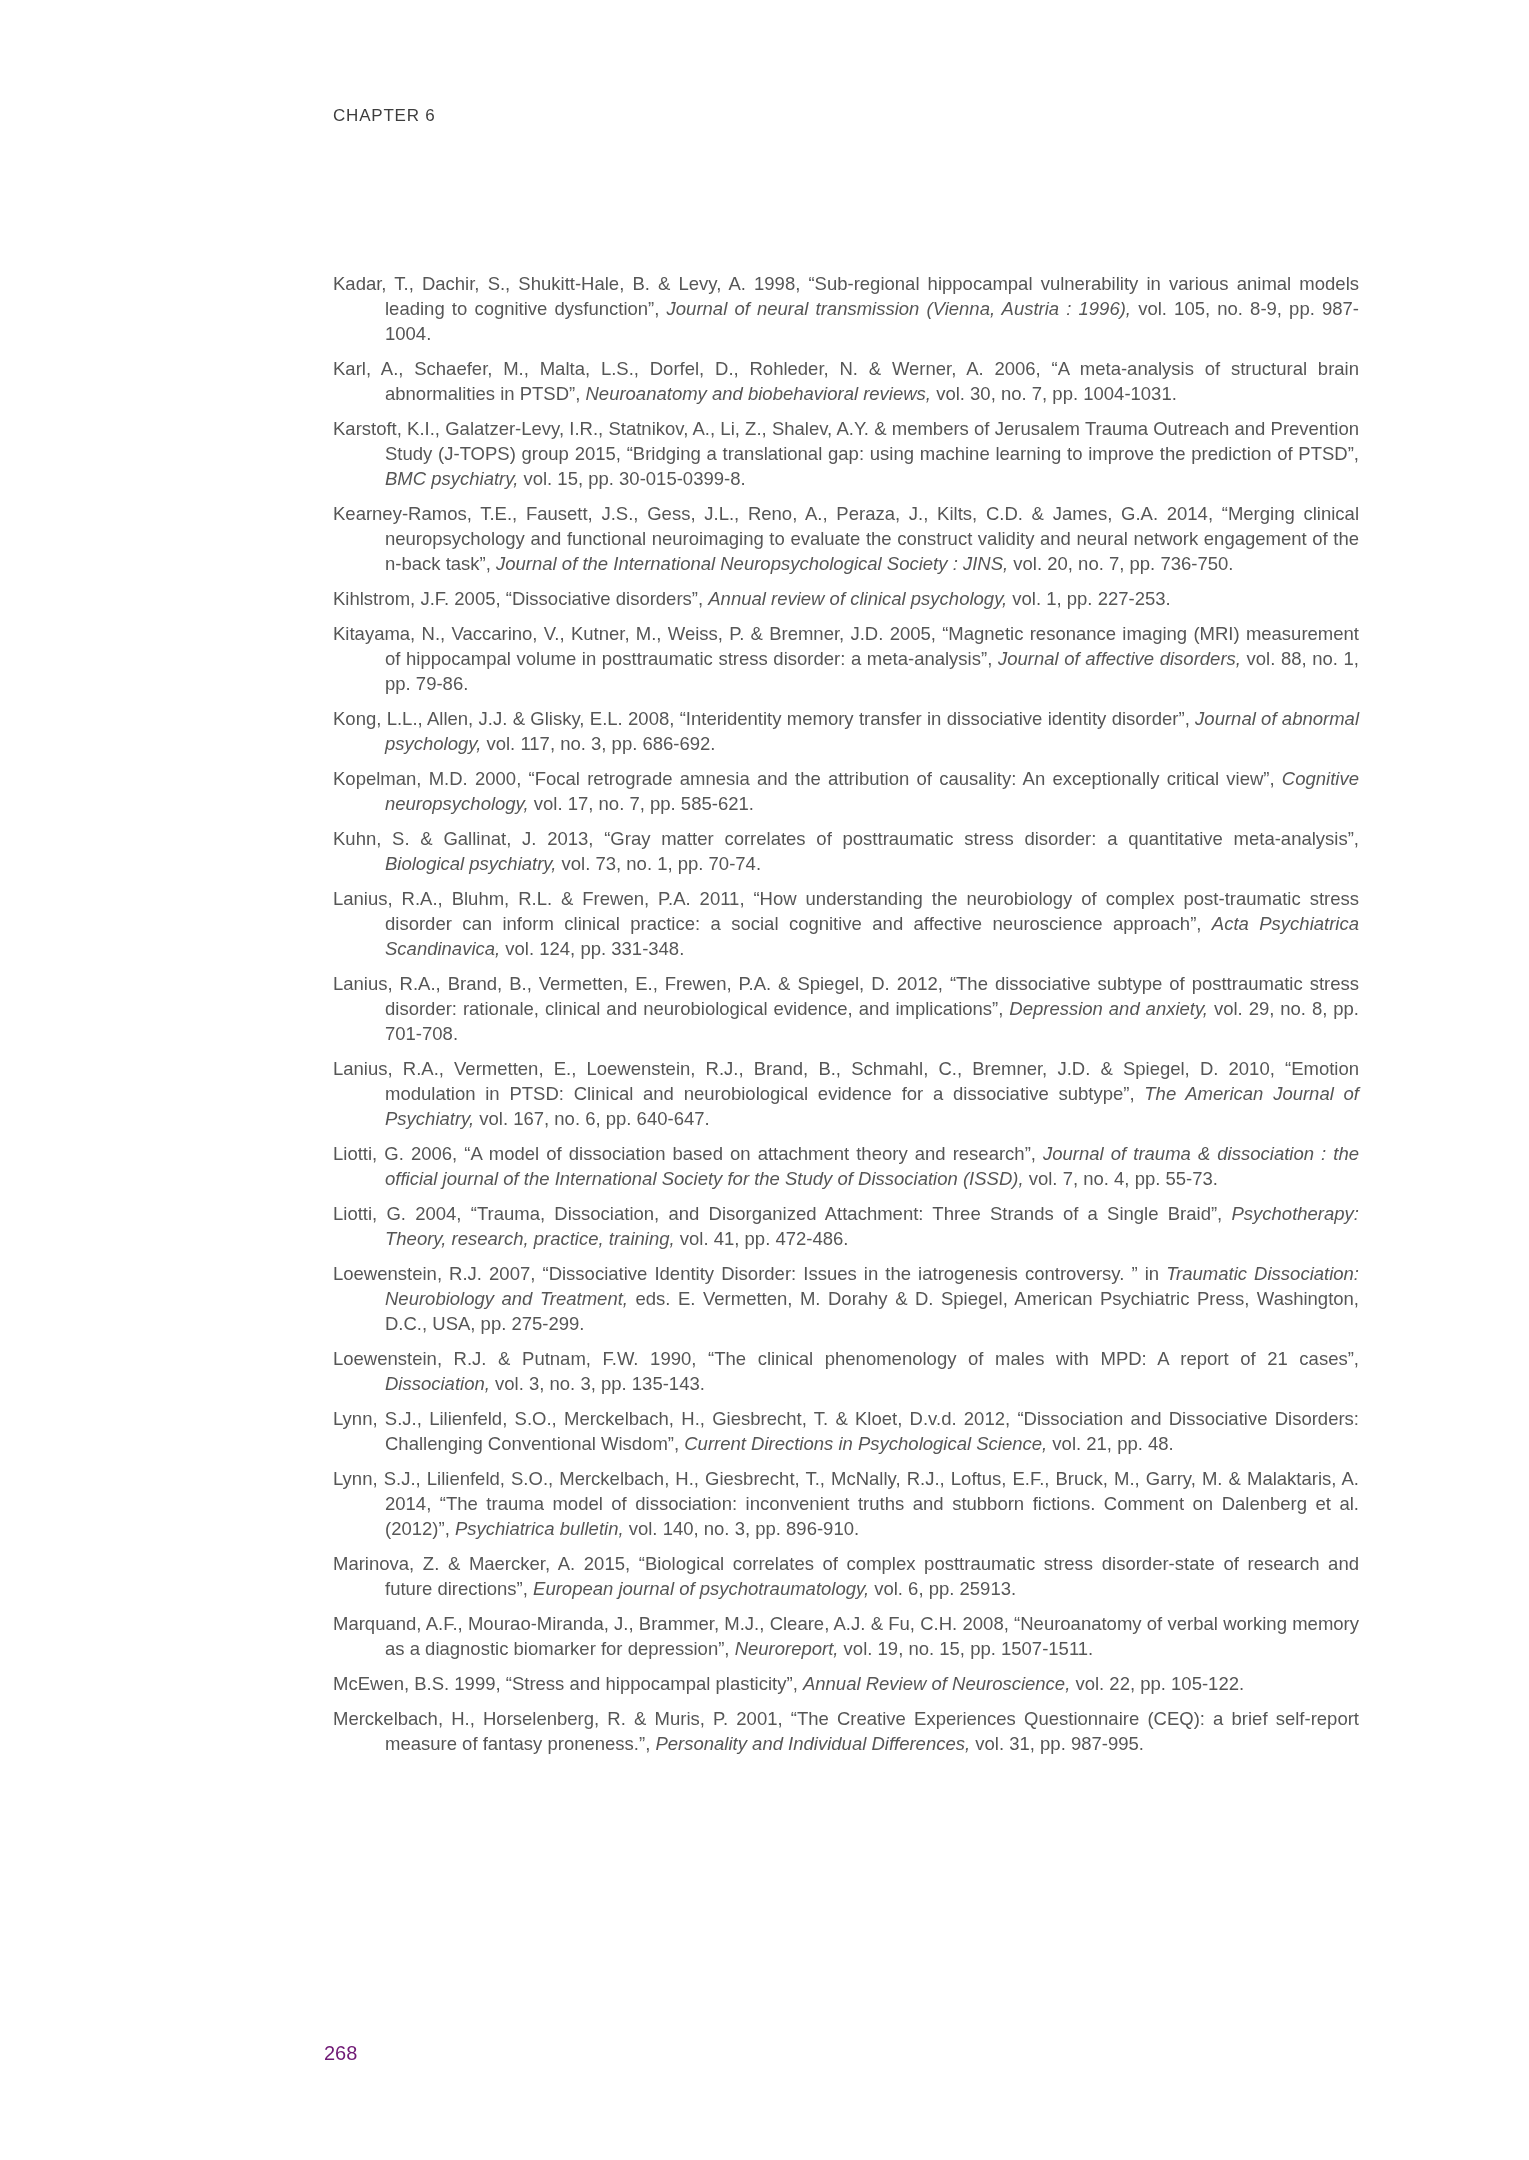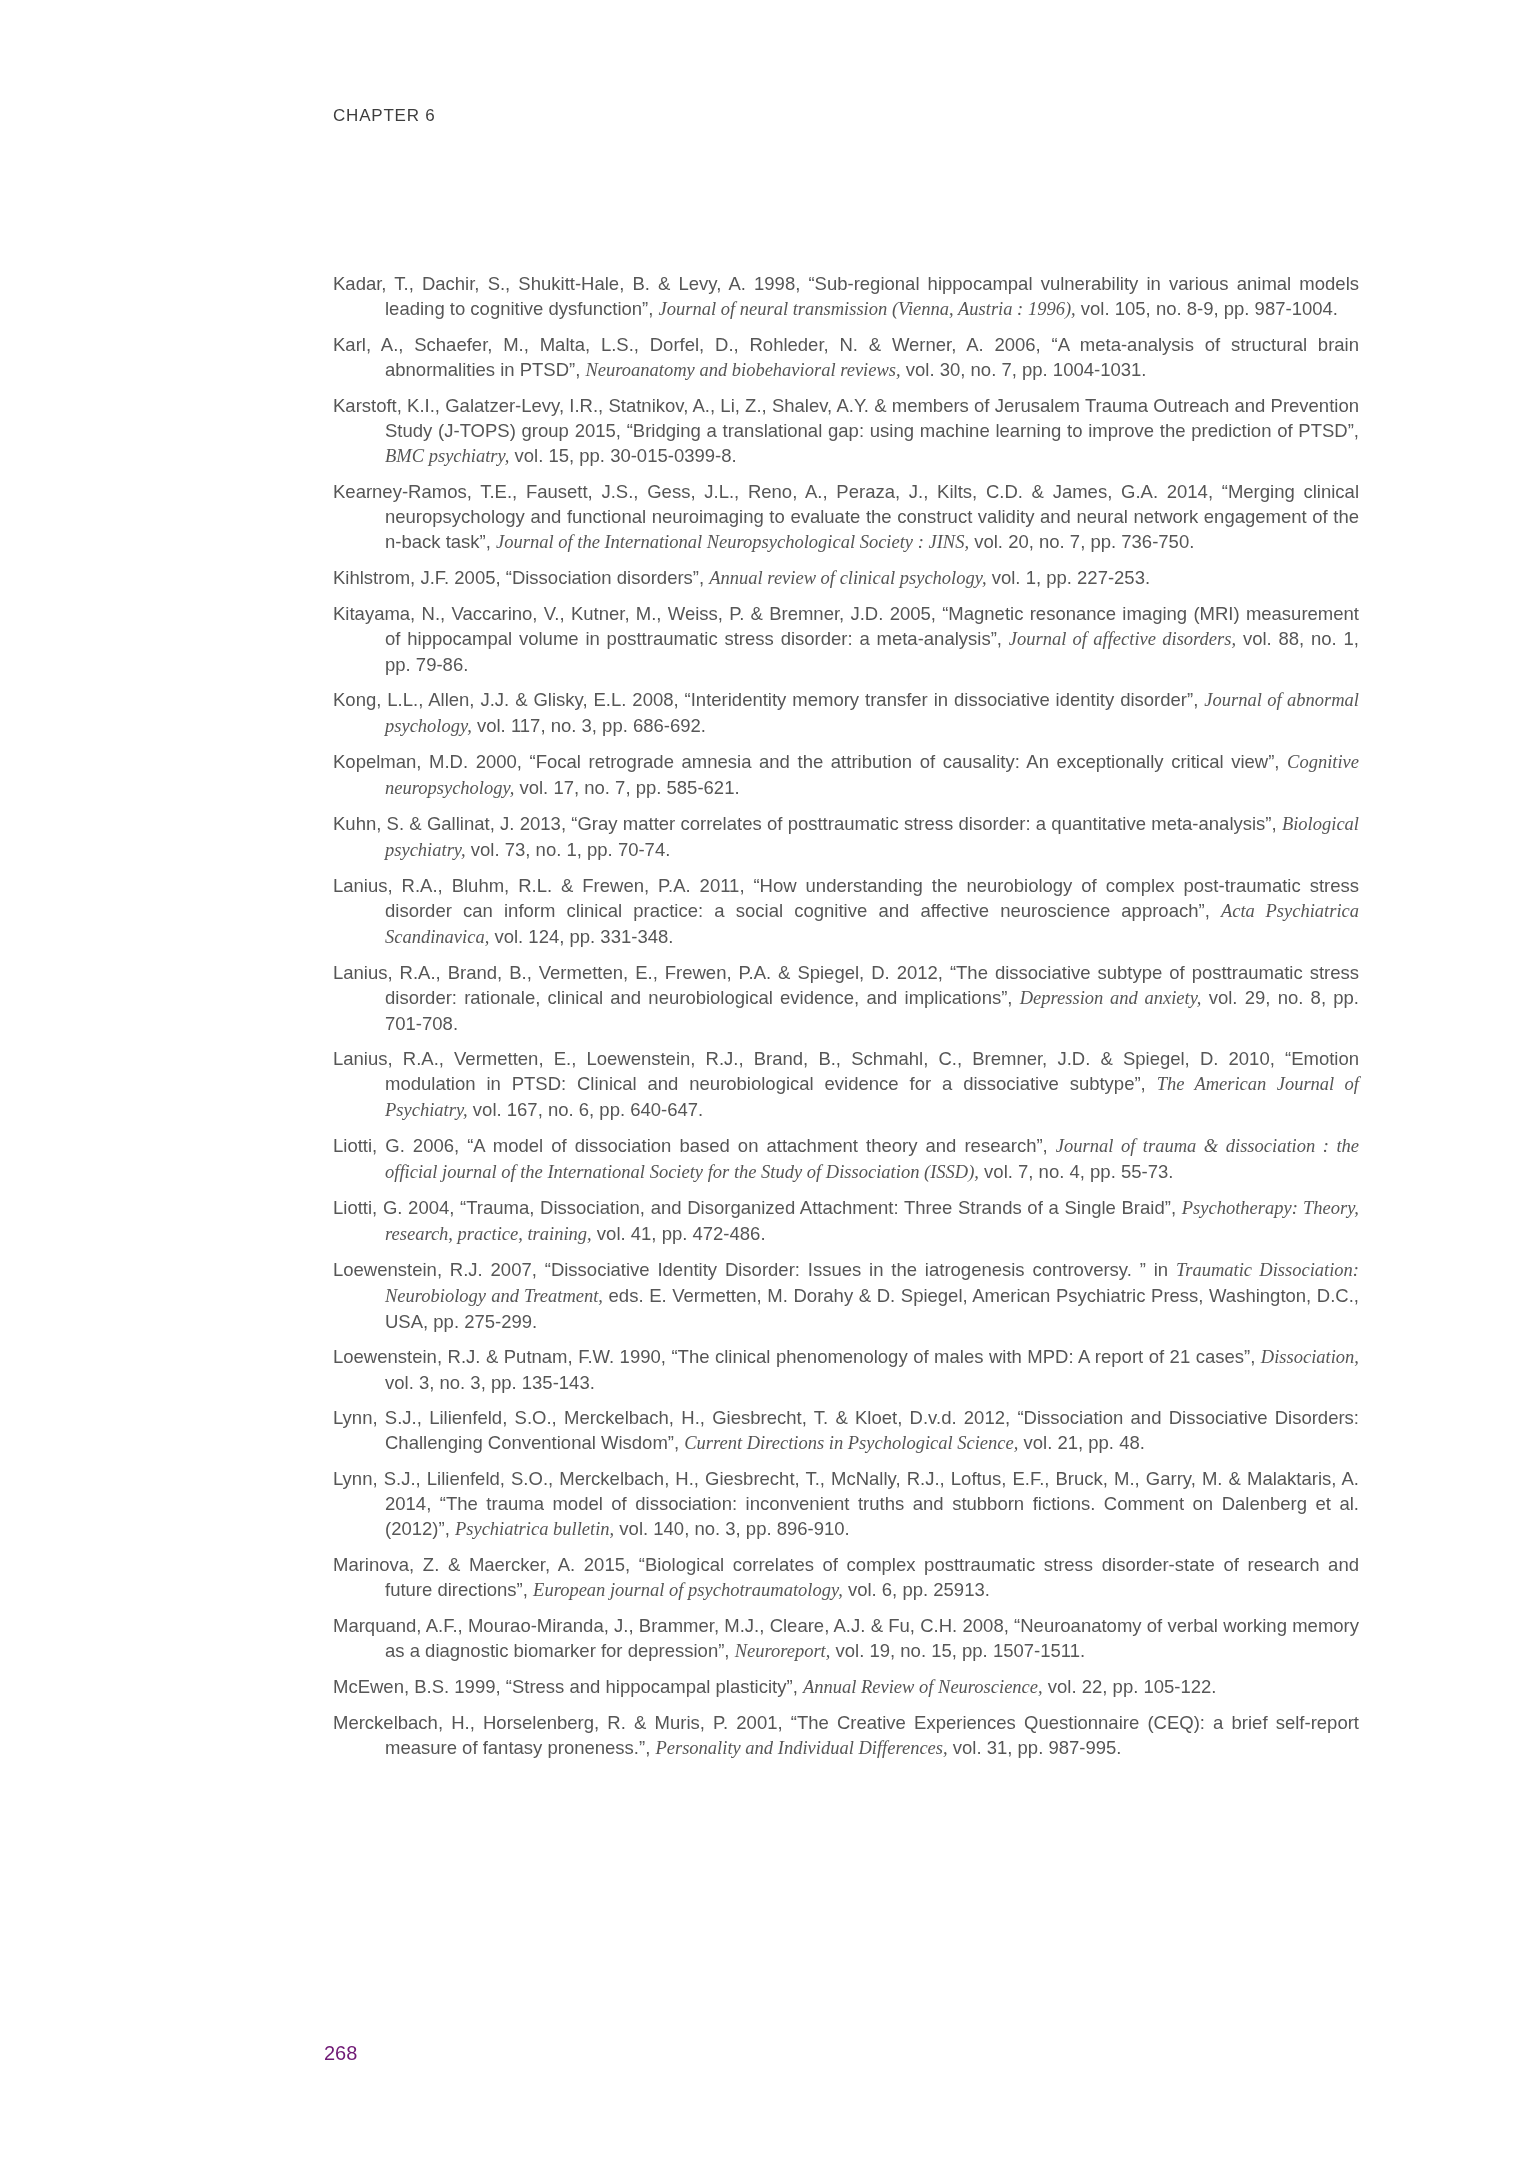--- a/index.html
+++ b/index.html
@@ -30,40 +30,40 @@
     line-height: 25px;
     color: #565656;
   }
   .references p.ref {
     margin: 0 0 10px 0;
     text-align: justify;
     padding-left: 52px;
     text-indent: -52px;
   }
   .references p.ref:last-child { margin-bottom: 0; }
-  .references em { font-style: italic; font-family: Liberation Serif, serif; }
+  .references em { font-style: italic; }
   .page-number {
     position: absolute;
     left: 324px; top: 2042px;
     font-size: 20px;
     color: #701a75;
   }
 </style>
 </head>
 <body>
 
 <div class="page">
   <div class="chapter-header">CHAPTER 6</div>
 
   <div class="references">
       <p class="ref"><span>Kadar, T., Dachir, S., Shukitt-Hale, B. &amp; Levy, A. 1998, “Sub-regional hippocampal vulnerability in various animal models leading to cognitive dysfunction”, </span><em>Journal of neural transmission (Vienna, Austria : 1996),</em><span> vol. 105, no. 8-9, pp. 987-1004.</span></p>
       <p class="ref"><span>Karl, A., Schaefer, M., Malta, L.S., Dorfel, D., Rohleder, N. &amp; Werner, A. 2006, “A meta-analysis of structural brain abnormalities in PTSD”, </span><em>Neuroanatomy and biobehavioral reviews,</em><span> vol. 30, no. 7, pp. 1004-1031.</span></p>
       <p class="ref"><span>Karstoft, K.I., Galatzer-Levy, I.R., Statnikov, A., Li, Z., Shalev, A.Y. &amp; members of Jerusalem Trauma Outreach and Prevention Study (J-TOPS) group 2015, “Bridging a translational gap: using machine learning to improve the prediction of PTSD”, </span><em>BMC psychiatry,</em><span> vol. 15, pp. 30-015-0399-8.</span></p>
       <p class="ref"><span>Kearney-Ramos, T.E., Fausett, J.S., Gess, J.L., Reno, A., Peraza, J., Kilts, C.D. &amp; James, G.A. 2014, “Merging clinical neuropsychology and functional neuroimaging to evaluate the construct validity and neural network engagement of the n-back task”, </span><em>Journal of the International Neuropsychological Society : JINS,</em><span> vol. 20, no. 7, pp. 736-750.</span></p>
-      <p class="ref"><span>Kihlstrom, J.F. 2005, “Dissociation disorders”, </span><em>Annual review of clinical psychology,</em><span> vol. 1, pp. 227-253.</span></p>
+      <p class="ref"><span>Kihlstrom, J.F. 2005, “Dissociative disorders”, </span><em>Annual review of clinical psychology,</em><span> vol. 1, pp. 227-253.</span></p>
       <p class="ref"><span>Kitayama, N., Vaccarino, V., Kutner, M., Weiss, P. &amp; Bremner, J.D. 2005, “Magnetic resonance imaging (MRI) measurement of hippocampal volume in posttraumatic stress disorder: a meta-analysis”, </span><em>Journal of affective disorders,</em><span> vol. 88, no. 1, pp. 79-86.</span></p>
       <p class="ref"><span>Kong, L.L., Allen, J.J. &amp; Glisky, E.L. 2008, “Interidentity memory transfer in dissociative identity disorder”, </span><em>Journal of abnormal psychology,</em><span> vol. 117, no. 3, pp. 686-692.</span></p>
       <p class="ref"><span>Kopelman, M.D. 2000, “Focal retrograde amnesia and the attribution of causality: An exceptionally critical view”, </span><em>Cognitive neuropsychology,</em><span> vol. 17, no. 7, pp. 585-621.</span></p>
       <p class="ref"><span>Kuhn, S. &amp; Gallinat, J. 2013, “Gray matter correlates of posttraumatic stress disorder: a quantitative meta-analysis”, </span><em>Biological psychiatry,</em><span> vol. 73, no. 1, pp. 70-74.</span></p>
       <p class="ref"><span>Lanius, R.A., Bluhm, R.L. &amp; Frewen, P.A. 2011, “How understanding the neurobiology of complex post-traumatic stress disorder can inform clinical practice: a social cognitive and affective neuroscience approach”, </span><em>Acta Psychiatrica Scandinavica,</em><span> vol. 124, pp. 331-348.</span></p>
       <p class="ref"><span>Lanius, R.A., Brand, B., Vermetten, E., Frewen, P.A. &amp; Spiegel, D. 2012, “The dissociative subtype of posttraumatic stress disorder: rationale, clinical and neurobiological evidence, and implications”, </span><em>Depression and anxiety,</em><span> vol. 29, no. 8, pp. 701-708.</span></p>
       <p class="ref"><span>Lanius, R.A., Vermetten, E., Loewenstein, R.J., Brand, B., Schmahl, C., Bremner, J.D. &amp; Spiegel, D. 2010, “Emotion modulation in PTSD: Clinical and neurobiological evidence for a dissociative subtype”, </span><em>The American Journal of Psychiatry,</em><span> vol. 167, no. 6, pp. 640-647.</span></p>
       <p class="ref"><span>Liotti, G. 2006, “A model of dissociation based on attachment theory and research”, </span><em>Journal of trauma &amp; dissociation : the official journal of the International Society for the Study of Dissociation (ISSD),</em><span> vol. 7, no. 4, pp. 55-73.</span></p>
       <p class="ref"><span>Liotti, G. 2004, “Trauma, Dissociation, and Disorganized Attachment: Three Strands of a Single Braid”, </span><em>Psychotherapy: Theory, research, practice, training,</em><span> vol. 41, pp. 472-486.</span></p>
       <p class="ref"><span>Loewenstein, R.J. 2007, “Dissociative Identity Disorder: Issues in the iatrogenesis controversy. ” in </span><em>Traumatic Dissociation: Neurobiology and Treatment,</em><span> eds. E. Vermetten, M. Dorahy &amp; D. Spiegel, American Psychiatric Press, Washington, D.C., USA, pp. 275-299.</span></p>

